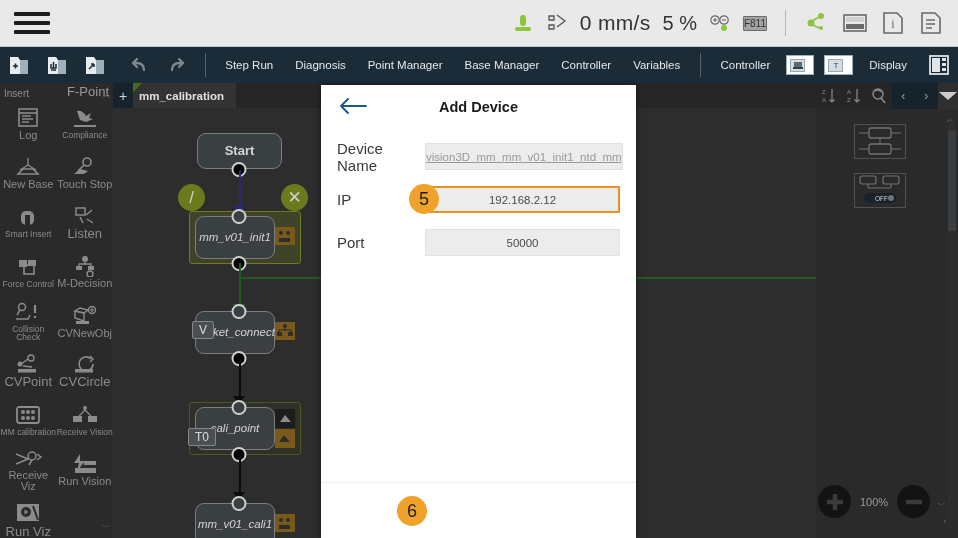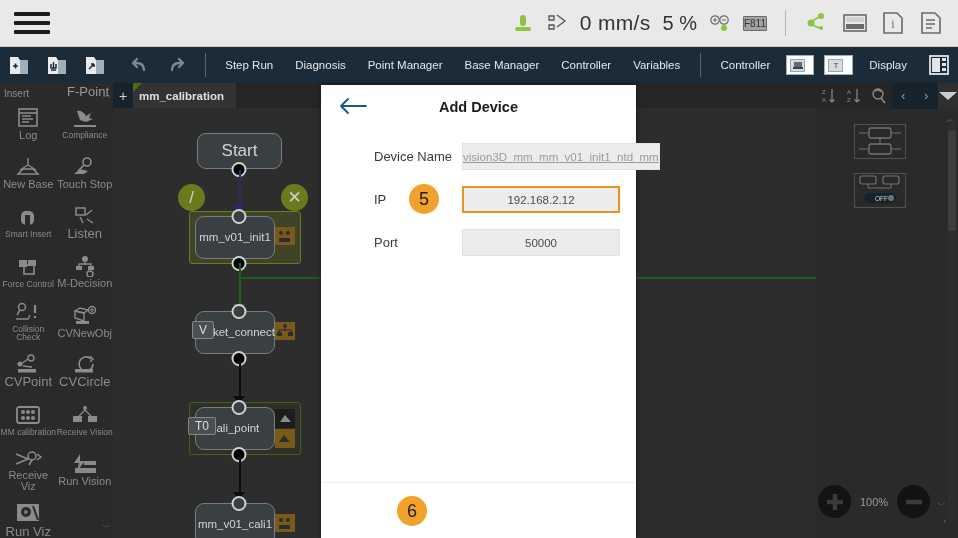--- a/index.html
+++ b/index.html
@@ -96,22 +96,22 @@
     width: 0; height: 0; border-top: 9px solid #4a6b18; border-right: 9px solid transparent;
     position: absolute; left: 0; top: 0;
   }
   .canvas { position: relative; width: 703px; height: 430px; background: #2d2d2d; }
 
   .node {
     position: absolute; background: #3a3f41; border: 1px solid #787d7f;
     border-radius: 9px; display: flex; align-items: center; justify-content: center;
     color: #d2d4d5;
   }
-  .node-label { font-size: 11.5px; line-height: 1.15; text-align: center; padding: 0 6px; }
-  .node-label.plain { font-style: normal; font-size: 17px; }
+  .node-label { font-size: 11.5px; font-style: italic; line-height: 1.15; text-align: center; padding: 0 6px; }
+  .node-label.plain { font-style: normal; font-size: 13px; font-weight: bold; }
   .port {
     position: absolute; width: 15px; height: 15px; border-radius: 50%;
     background: #000; border: 2px solid #cfd2d3; left: 50%; transform: translateX(-50%);
   }
   .port.hollow { background: #3a3f41; }
   .edge { position: absolute; width: 2px; background: #2a2a6e; }
   .edge.green { background: #1f5c1f; }
   .edge.black { background: #0b0b0b; }
   .arrow-head {
     position: absolute; width: 0; height: 0; left: 50%; transform: translateX(-50%);
@@ -163,21 +163,21 @@
     background: #fff; box-shadow: 0 0 6px rgba(0,0,0,.5);
     display: flex; flex-direction: column;
   }
   .dlg-head { height: 44px; display: flex; align-items: center; position: relative; }
   .dlg-back { position: absolute; left: 18px; top: 12px; cursor: pointer; }
   .dlg-title {
     width: 100%; text-align: center; font-size: 14.5px; font-weight: bold; color: #1a1a1a;
   }
   .dlg-body { flex: 1; padding: 6px 16px 0 16px; }
   .frow { display: flex; align-items: center; height: 43px; position: relative; }
-  .flabel { width: 88px; font-size: 13px; color: #3a3a3a; flex: none; margin-left: 37px; }
+  .flabel { width: 88px; font-size: 15px; color: #3a3a3a; flex: none; }
   .finput {
     flex: 1; height: 27px; background: #ececec; border: 1px solid #e2e2e2;
     display: flex; align-items: center; justify-content: center;
     font-size: 11.5px; color: #4a4a4a;
   }
   .finput.placeholder { color: #9a9a9a; justify-content: center; text-decoration: underline; }
   .finput.hl { border: 2px solid #eb9122; background: #ececec; }
   .step-badge {
     position: absolute; width: 30px; height: 30px; border-radius: 50%;
     background: #f0a22b; color: #1d1d1d; font-size: 18px;
@@ -556,21 +556,21 @@
 
       <div class="edge black" style="left:126px; top:250px; height:42px;"></div>
       <div class="arrow-head" style="left:126px; top:288px; border-top:8px solid #0b0b0b;"></div>
 
       <div class="sel-frame dim" style="left:76px; top:294px; width:112px; height:53px;"></div>
       <div class="node" style="left:82px; top:299px; width:80px; height:43px;">
         <span class="node-label">cali_point</span>
       </div>
       <div class="port hollow" style="left:126px; top:292px;"></div>
       <div class="port" style="left:126px; top:339px;"></div>
-      <div class="tag-box" style="left:75px; top:309px;">T0</div>
+      <div class="tag-box" style="left:75px; top:320px;">T0</div>
       <div class="mini-icon" style="left:160px; top:301px;">
         <svg width="24" height="40" viewBox="0 0 24 40">
             <rect x="2" y="0" width="20" height="19" fill="#1d1d1d"></rect>
             <path d="M7 13l5-7 6 7z" fill="#8b8b8b"></path>
             <rect x="2" y="20" width="20" height="19" fill="#7a5a1b"></rect>
             <path d="M6 33l5-7 6 7z" fill="#2d2d2d"></path>
           </svg>
       </div>
 
       <div class="edge black" style="left:126px; top:346px; height:42px;"></div>

